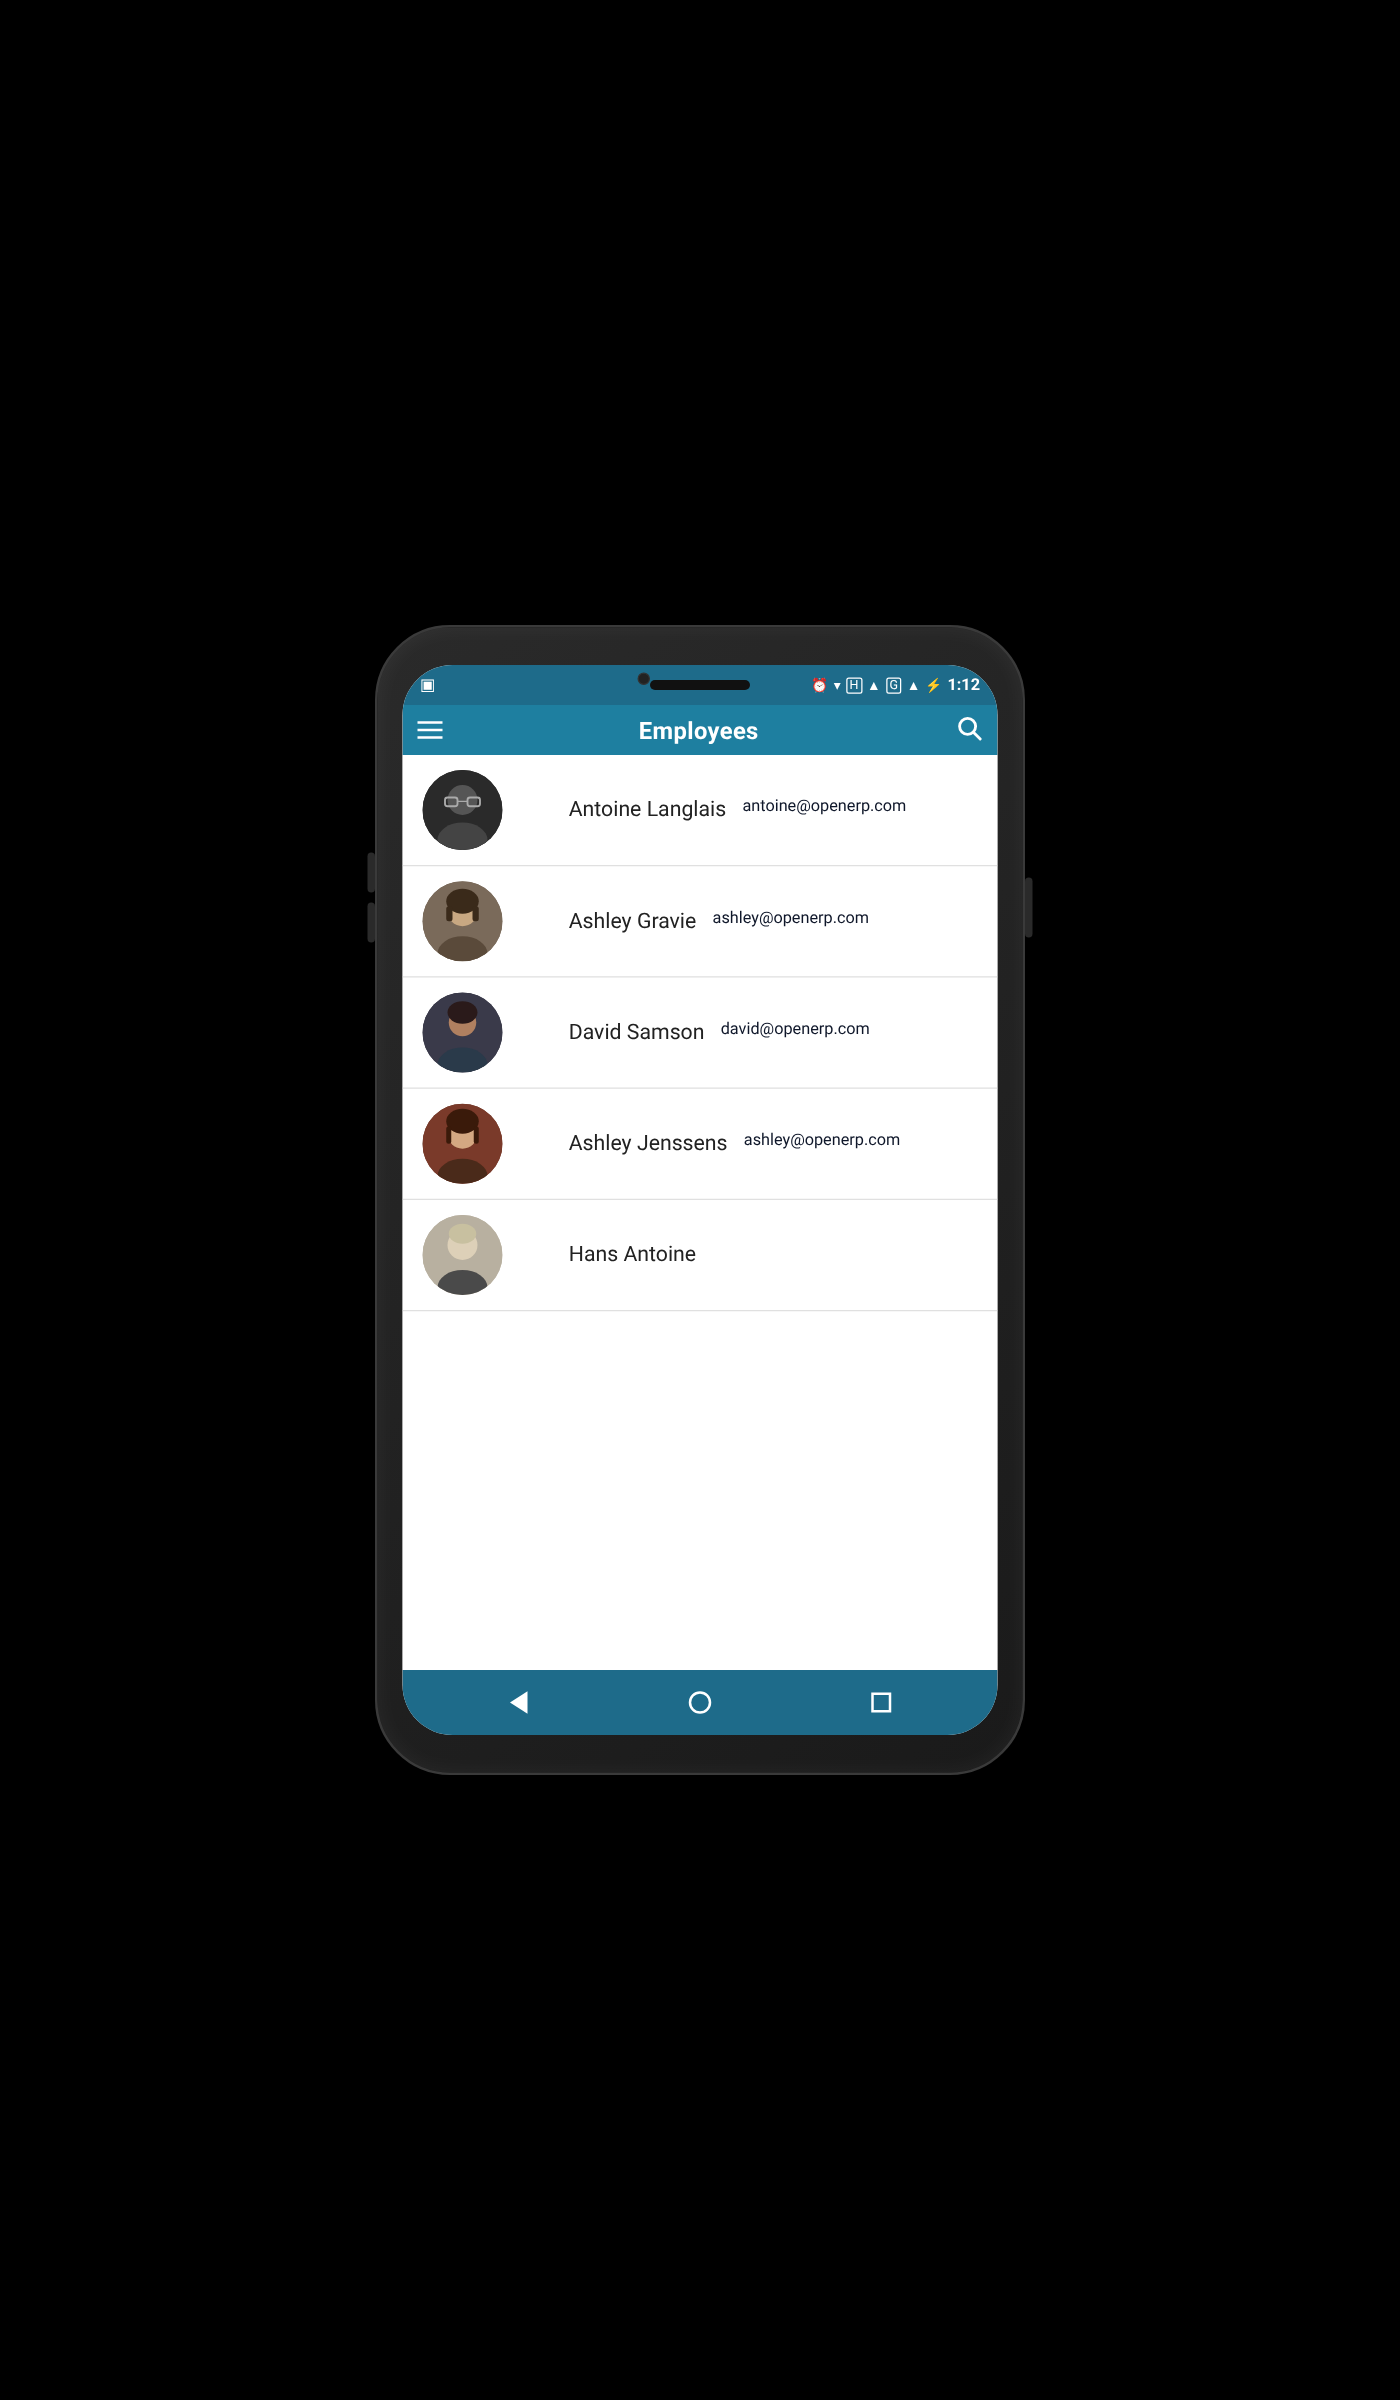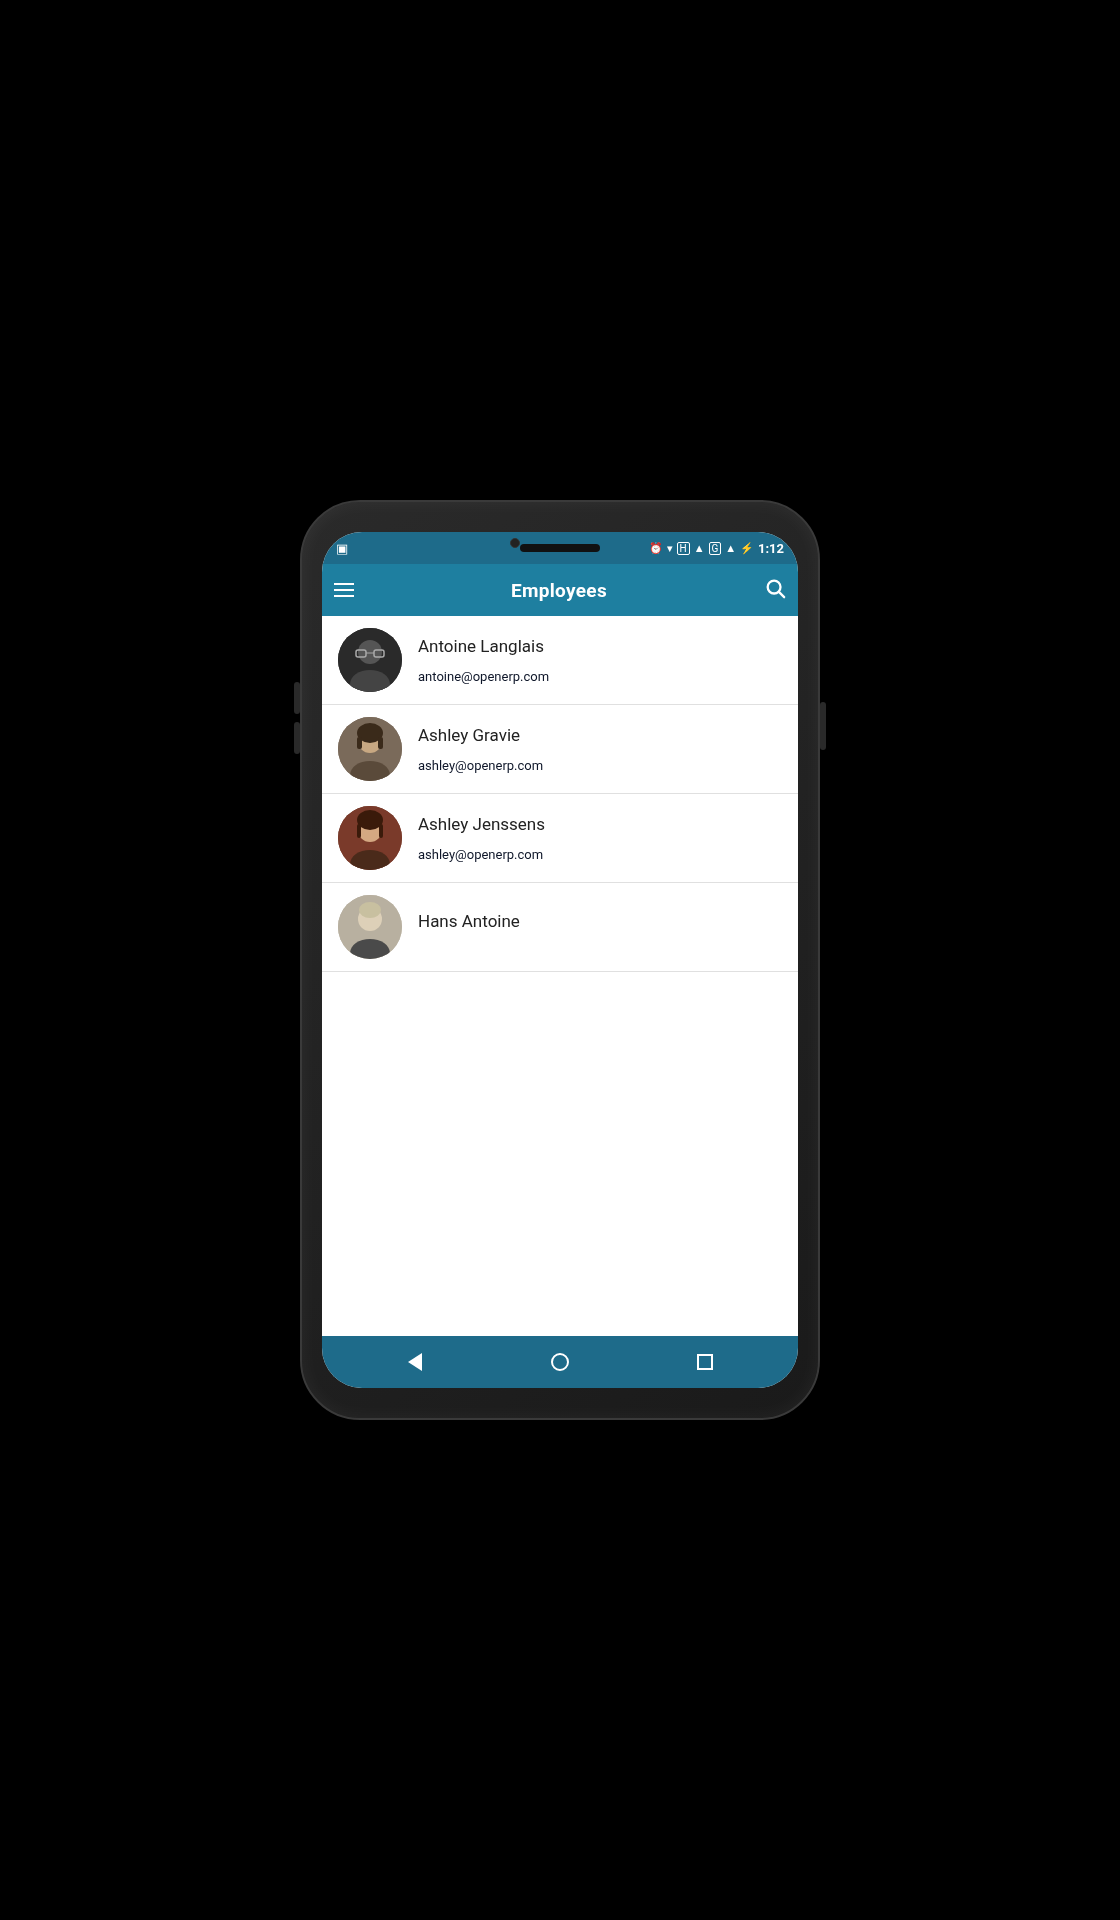--- a/index.html
+++ b/index.html
@@ -58,21 +58,21 @@
       font-size: 11px;
     }
 
     
     .app-bar {
       background: #1e7fa0;
       color: #fff;
       display: flex;
       align-items: center;
       padding: 0 12px;
-      height: 52px;
+      height: 40px;
       justify-content: space-between;
     }
 
     .menu-icon {
       display: flex;
       flex-direction: column;
       gap: 4px;
       cursor: pointer;
     }
 
@@ -117,22 +117,22 @@
       height: 64px;
       border-radius: 50%;
       flex-shrink: 0;
       margin-right: 16px;
       overflow: hidden;
       position: relative;
     }
 
     .employee-info {
       display: flex;
-      flex-direction: column;
       gap: 13px;
+      margin-left: 37px;
     }
 
     .employee-name {
       font-size: 17px;
       color: #222;
       font-weight: 400;
     }
 
     .employee-email {
       font-size: 13px;
@@ -312,20 +312,34 @@
             <rect x="19" y="20" width="5" height="12" rx="2" fill="#3a2a1a"></rect>
             <rect x="40" y="20" width="5" height="12" rx="2" fill="#3a2a1a"></rect>
           </svg>
         </div>
         <div class="employee-info">
           <span class="employee-name">Ashley Gravie</span>
           <span class="employee-email">ashley@openerp.com</span>
         </div>
       </div>
 
+      <div class="employee-item">
+        <div class="av-circle" style="background:linear-gradient(135deg,#2a2a3a,#4a4a5a);">
+          <svg viewBox="0 0 64 64" xmlns="http://www.w3.org/2000/svg">
+            <rect width="64" height="64" fill="#3a3a4a"></rect>
+            <circle cx="32" cy="24" r="11" fill="#b08060"></circle>
+            <ellipse cx="32" cy="58" rx="20" ry="14" fill="#2a3a4a"></ellipse>
+            <ellipse cx="32" cy="16" rx="12" ry="9" fill="#2a1a1a"></ellipse>
+          </svg>
+        </div>
+        <div class="employee-info">
+          <span class="employee-name">David Samson</span>
+          <span class="employee-email">david@openerp.com</span>
+        </div>
+      </div>
 
       <div class="employee-item">
         <div class="av-circle" style="background:linear-gradient(135deg,#5a2a1a,#8a4a3a);">
           <svg viewBox="0 0 64 64" xmlns="http://www.w3.org/2000/svg">
             <rect width="64" height="64" fill="#7a3a2a"></rect>
             <circle cx="32" cy="24" r="12" fill="#d4a882"></circle>
             <ellipse cx="32" cy="58" rx="20" ry="14" fill="#4a2a1a"></ellipse>
             <ellipse cx="32" cy="14" rx="13" ry="10" fill="#3a1a0a"></ellipse>
             <rect x="19" y="18" width="4" height="14" rx="2" fill="#3a1a0a"></rect>
             <rect x="41" y="18" width="4" height="14" rx="2" fill="#3a1a0a"></rect>

